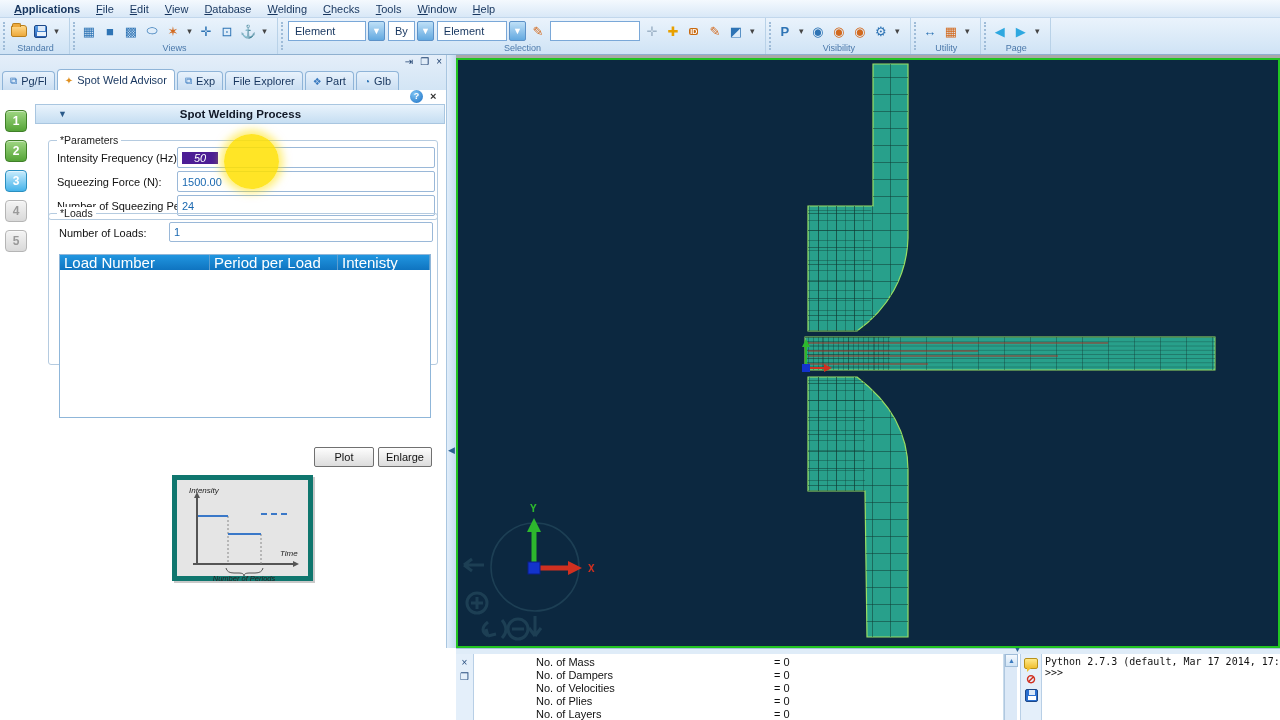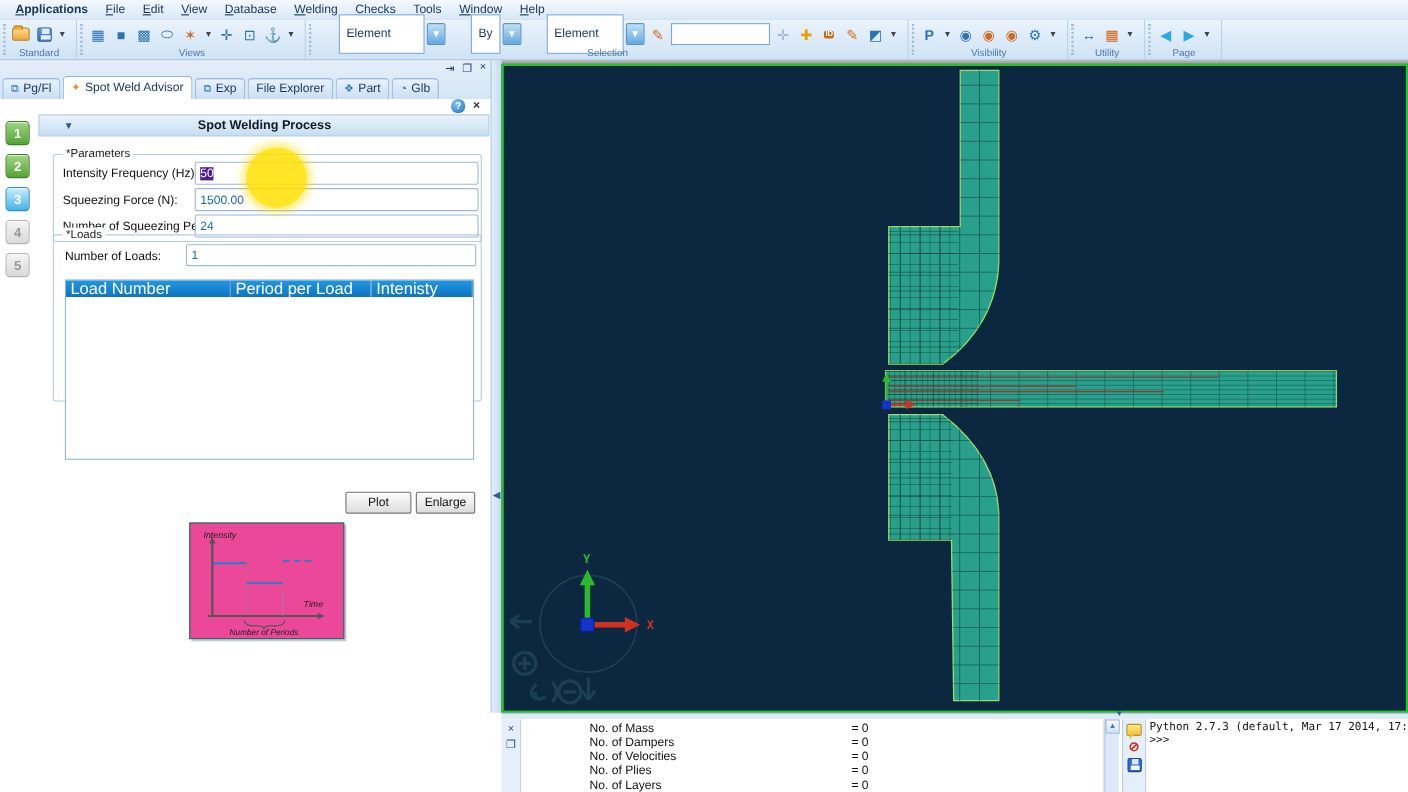--- a/index.html
+++ b/index.html
@@ -29,22 +29,22 @@
   .tbtn.sm { font-size:9px; color:#444; min-width:9px; }
   .ic-folder { width:16px; height:12px; background:linear-gradient(#ffd98a,#eda93c);
     border:1px solid #b97f1e; border-radius:2px 3px 2px 2px; position:relative; }
   .ic-folder::before { content:""; position:absolute; left:0; top:-3px; width:7px; height:3px;
     background:#eda93c; border:1px solid #b97f1e; border-bottom:none; border-radius:2px 2px 0 0; }
   .ic-floppy { width:13px; height:13px; background:linear-gradient(#5aa0e8,#2b62b4);
     border:1px solid #1d4787; border-radius:2px; position:relative; }
   .ic-floppy::before { content:""; position:absolute; left:3px; top:0; width:7px; height:5px; background:#dce9f8; }
   .ic-floppy::after  { content:""; position:absolute; left:2px; bottom:1px; width:9px; height:4px; background:#e8f1fb; }
   .combo { display:flex; align-items:center; height:20px; }
-  .combo .cbox { height:36px; background:#fff; border:1px solid #7aa8d8; font-size:11px;
-    color:#16355e; display:flex; align-items:center; padding:0 6px;margin-left:20px; }
+  .combo .cbox { height:20px; background:#fff; border:1px solid #7aa8d8; font-size:11px;
+    color:#16355e; display:flex; align-items:center; padding:0 6px; }
   .combo .cbtn { width:17px; height:20px; margin-left:2px; border:1px solid #5d92c8; border-radius:2px;
     background:linear-gradient(#bfe0f7,#63a9e0); color:#fff; font-size:9px;
     display:flex; align-items:center; justify-content:center; }
   .tinput { width:90px; height:20px; background:#fff; border:1px solid #7aa8d8; }
   .orange { color:#d2691e; }
   .gray { color:#9fb4c8; }
   .yellow { color:#e8a000; }
   .idbadge { font-size:7px; font-weight:bold; color:#fff; background:#c96a10; padding:0 1px; border-radius:2px; }
 
   
@@ -78,37 +78,37 @@
   .step.green { background:linear-gradient(#9fd683,#55a437); border-color:#3f7f28; }
   .step.blue  { background:linear-gradient(#c9ecfd,#45b3ea); border-color:#2a8fc0; }
   .step.off   { background:linear-gradient(#f4f4f4,#d9d9d9); border-color:#b5b5b5; color:#999; }
 
   .groupbox { position:absolute; border:1px solid #b5cbe0; border-radius:3px; }
   .legend { position:absolute; top:-7px; left:8px; background:#fff; padding:0 3px;
     font-size:10.5px; color:#222; }
   .flabel { position:absolute; font-size:11px; color:#111; }
   .finput { position:absolute; height:21px; background:#fff; border:1px solid #9ab8d8;
     border-radius:2px; font-size:11px; color:#1a68b0; display:flex; align-items:center; padding:0 4px; }
-  .finput .sel { background:#4c1d95; color:#fff; padding:0 0; }
+  .finput .sel { background:#4c1d95; color:#fff; padding:0 12px;font-style:italic; }
 
   #ltable { position:absolute; left:10px; top:40px; width:372px; height:164px;
     border:1px solid #8fb6d9; background:#fff; }
   #ltable .hrow { display:flex; height:15px; }
   #ltable .hcell { background:linear-gradient(#2196e0,#0f74c0); color:#fff; font-size:15px;
     padding:0 4px; border-right:1px solid #5e9ecf; line-height:15px; overflow:hidden; }
   #ltable .drow { display:flex; height:15px; border-bottom:1px solid #c9dcec; }
   #ltable .dcell { font-size:11px; color:#111; padding:0 4px; border-right:1px solid #c9dcec; line-height:15px; }
   .w1{width:150px;} .w2{width:128px;} .w3{width:92px;flex:1;}
 
   .pbtn { position:absolute; height:20px; background:linear-gradient(#fdfdfd,#dcdcdc);
     border:1px solid #707070; border-radius:2px; font-size:11px; color:#111;
     display:flex; align-items:center; justify-content:center; }
 
   #thumb { position:absolute; left:172px; top:385px; width:141px; height:106px;
-    background:#ec4899; border:1px solid #0f766e; box-shadow:2px 2px 0 #c9c9c9; padding:2px; }
+    background:#e5e5e5; border:5px solid #0f766e; box-shadow:2px 2px 0 #c9c9c9; padding:2px; }
 
   #hl-circle { position:absolute; left:224px; top:44px; width:55px; height:55px; border-radius:50%;
     background:rgba(255,224,0,.85); box-shadow:0 0 8px 4px rgba(255,224,0,.55); }
 
   
   #vsplit { position:absolute; left:446px; top:55px; width:10px; height:593px;
     background:linear-gradient(90deg,#e2eefa,#c4dbf0); border-left:1px solid #a9c6e0; }
   #vsplit .arr { position:absolute; left:1px; top:390px; font-size:9px; color:#2a6090; }
   #hsplit { position:absolute; left:456px; top:648px; width:824px; height:6px;
     background:#dfecf8; border-top:1px solid #aac4dd; }

